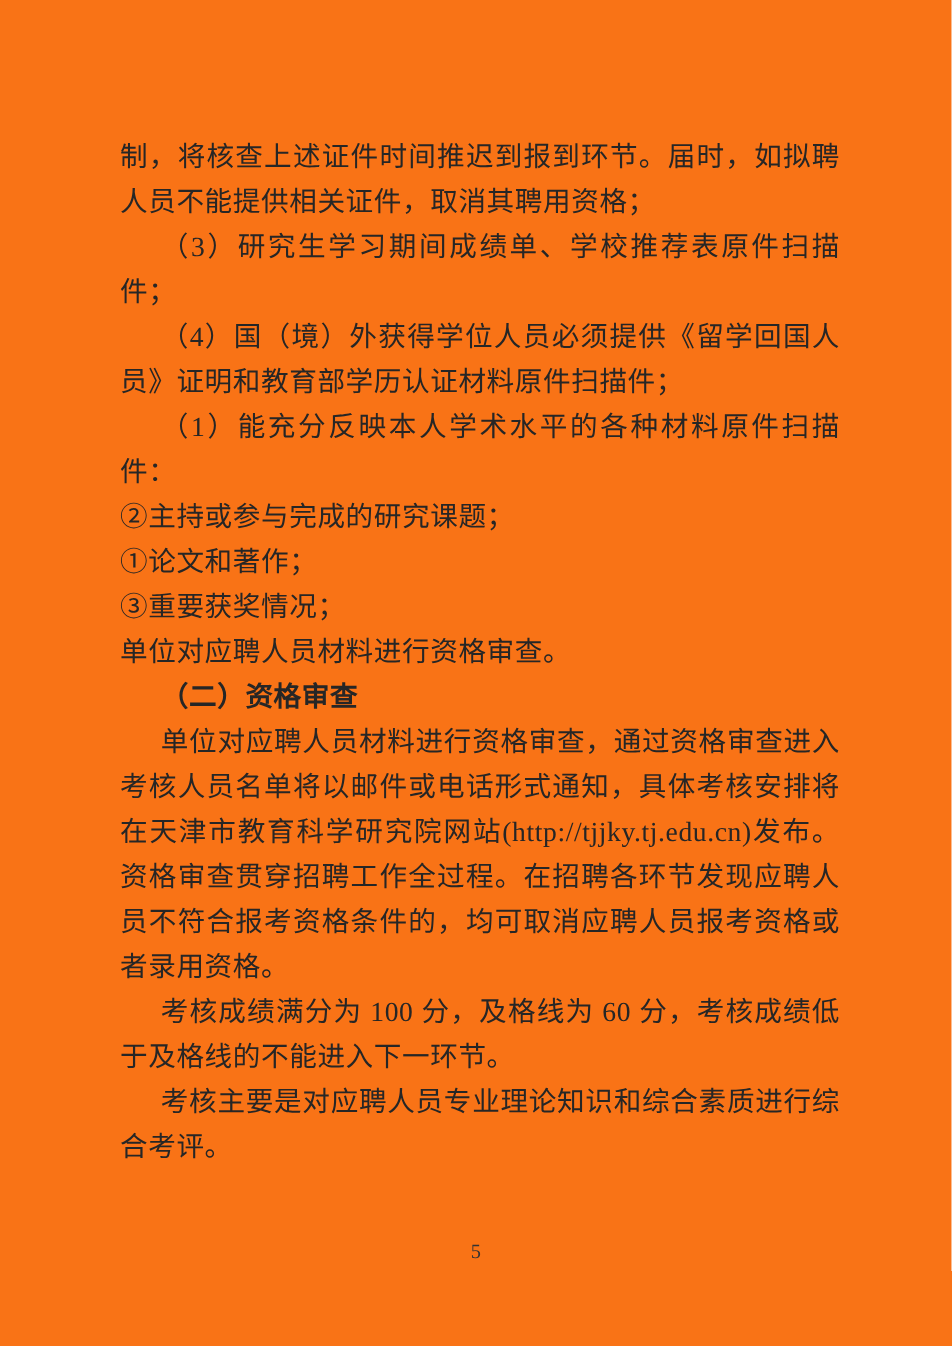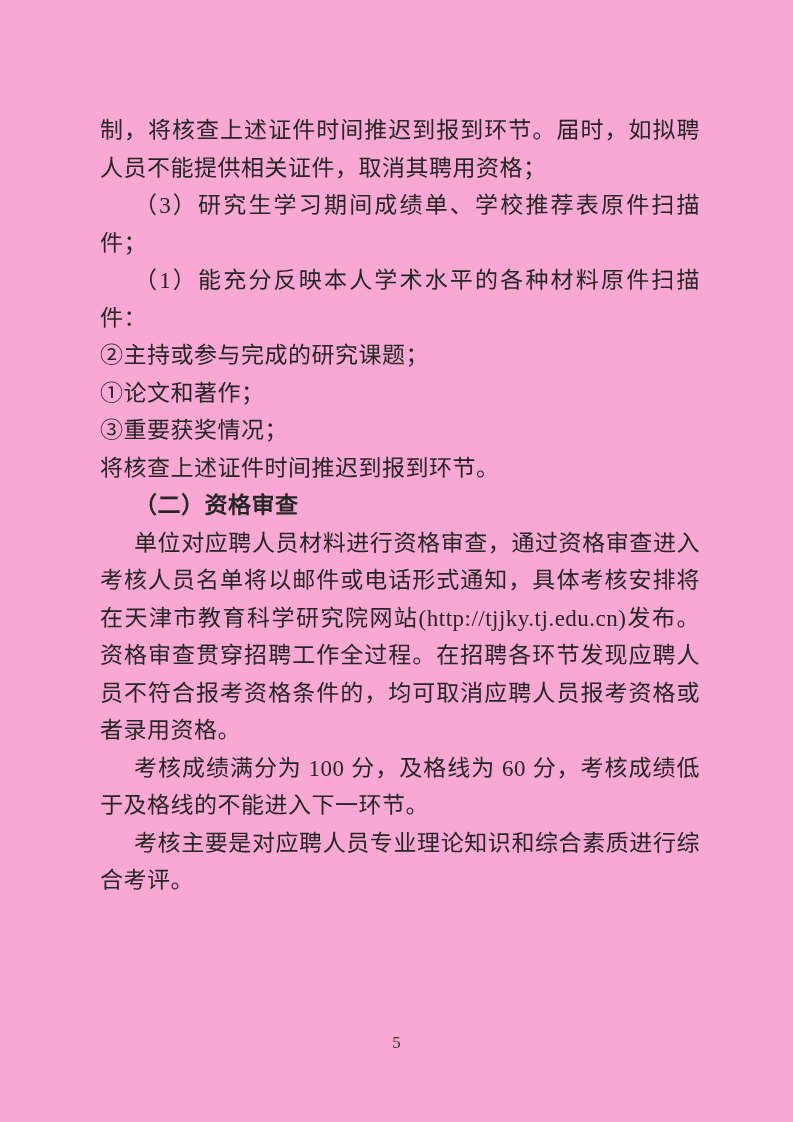--- a/index.html
+++ b/index.html
@@ -4,21 +4,21 @@
 <style>
   html, body {
     margin: 0;
     padding: 0;
     background: #ffffff;
   }
   .page {
     position: relative;
     width: 793px;
     height: 1122px;
-    background: #f9a8d4;
+    background: #f97316;
     overflow: hidden;
     font-family: "Liberation Serif", "DejaVu Serif", serif;
     color: #262626;
   }
   .page-body {
     position: absolute;
     left: 100px;
     top: 112px;
     width: 600px;
     font-size: 23px;
@@ -48,24 +48,25 @@
     color: #333333;
   }
 </style>
 </head>
 <body>
 
 <div class="page">
   <div class="page-body">
       <p class="">制，将核查上述证件时间推迟到报到环节。届时，如拟聘人员不能提供相关证件，取消其聘用资格；</p>
       <p class="indent">（3）研究生学习期间成绩单、学校推荐表原件扫描件；</p>
+      <p class="indent">（4）国（境）外获得学位人员必须提供《留学回国人员》证明和教育部学历认证材料原件扫描件；</p>
       <p class="indent">（1）能充分反映本人学术水平的各种材料原件扫描件：</p>
       <p class="">②主持或参与完成的研究课题；</p>
       <p class="">①论文和著作；</p>
       <p class="">③重要获奖情况；</p>
-      <p class="">将核查上述证件时间推迟到报到环节。</p>
+      <p class="">单位对应聘人员材料进行资格审查。</p>
       <p class="indent heading">（二）资格审查</p>
       <p class="indent">单位对应聘人员材料进行资格审查，通过资格审查进入考核人员名单将以邮件或电话形式通知，具体考核安排将在天津市教育科学研究院网站(http://tjjky.tj.edu.cn)发布。资格审查贯穿招聘工作全过程。在招聘各环节发现应聘人员不符合报考资格条件的，均可取消应聘人员报考资格或者录用资格。</p>
       <p class="indent">考核成绩满分为 100 分，及格线为 60 分，考核成绩低于及格线的不能进入下一环节。</p>
       <p class="indent">考核主要是对应聘人员专业理论知识和综合素质进行综合考评。</p>
     </div>
   <div class="page-footer">5</div>
 </div>
 
 </body></html>

